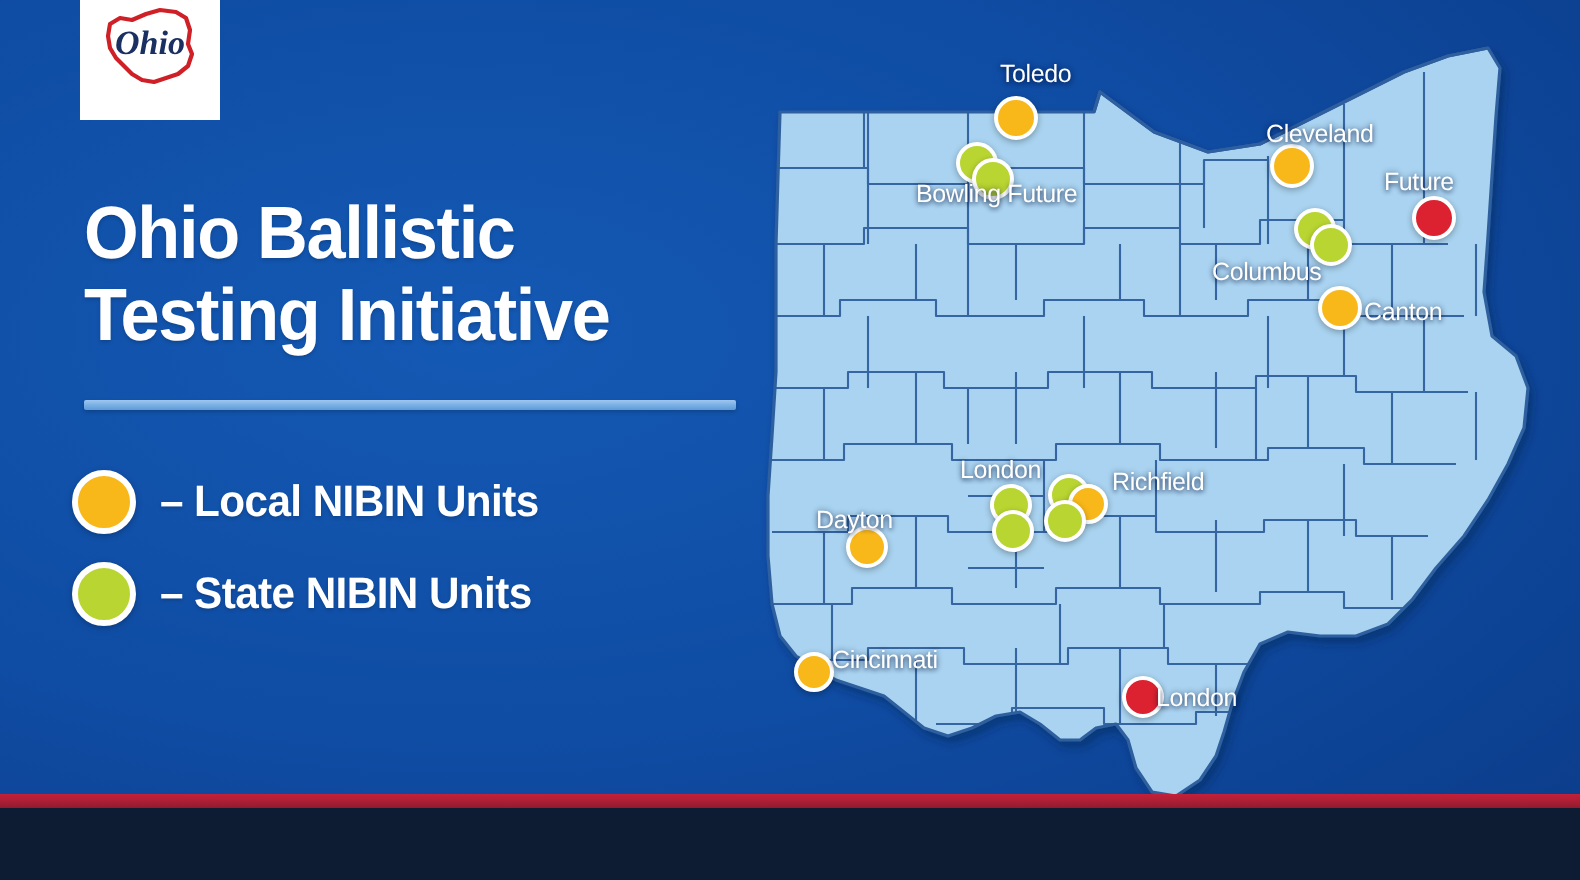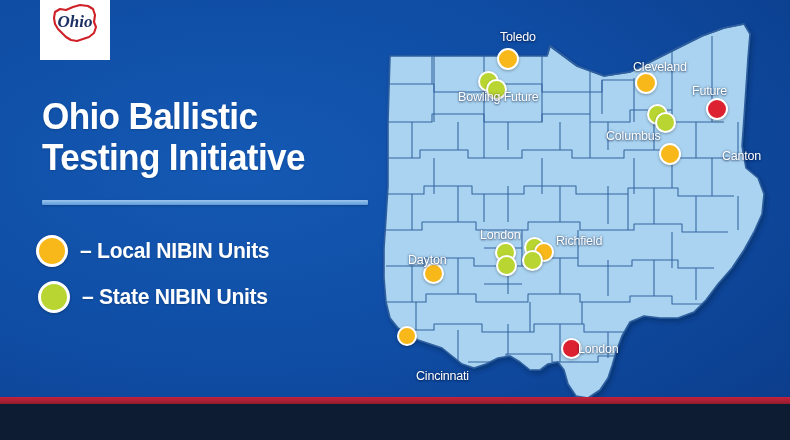--- a/index.html
+++ b/index.html
@@ -64,21 +64,20 @@
     z-index:25;
   }
 
   
   #legend {
     position:absolute; left:36px; top:228px; z-index:26;
   }
   .legend-row {
     display:flex; align-items:center;
     height:46px;
-    justify-content:center;
   }
   .legend-dot {
     width:32px; height:32px; border-radius:50%;
     border:3px solid #ffffff;
     flex:0 0 auto;
     box-shadow:0 1px 3px rgba(0,0,0,0.25);
   }
   .legend-label {
     margin-left:12px;
     color:#ffffff;
@@ -205,25 +204,25 @@
         <div class="marker" style="left: 51px; top: 245px; width: 21px; height: 21px; background: rgb(248, 184, 26);"></div>
         <div class="marker" style="left: 25px; top: 308px; width: 20px; height: 20px; background: rgb(248, 184, 26);"></div>
         <div class="marker" style="left: 189px; top: 320px; width: 21px; height: 21px; background: rgb(220, 34, 48);"></div>
       </div>
     <div id="labels-layer">
         <div class="city-label" style="left: 128px; top: 12px;">Toledo</div>
         <div class="city-label" style="left: 86px; top: 72px;">Bowling Future</div>
         <div class="city-label" style="left: 213px; top: 42px; margin-left: 48px;">Cleveland</div>
         <div class="city-label" style="left: 320px; top: 66px;">Future</div>
         <div class="city-label" style="left: 234px; top: 111px;">Columbus</div>
-        <div class="city-label" style="left: 310px; top: 131px; padding-left: 40px;">Canton</div>
+        <div class="city-label" style="left: 310px; top: 131px;">Canton</div>
         <div class="city-label" style="left: 108px; top: 210px;">London</div>
         <div class="city-label" style="left: 184px; top: 216px;">Richfield</div>
         <div class="city-label" style="left: 36px; top: 235px; text-align: right;">Dayton</div>
-        <div class="city-label" style="left: 44px; top: 305px; margin-top: 46px;">Cincinnati</div>
+        <div class="city-label" style="left: 44px; top: 305px;">Cincinnati</div>
         <div class="city-label" style="left: 206px; top: 324px;">London</div>
       </div>
   </div>
 
   <div id="logo-box">
     <svg width="56" height="46" viewBox="0 0 56 46">
       <path d="M8,12 L13,9 L19,10 L26,7 L33,5 L41,6 L46,9 L48,15 L47,22 L49,27 L47,33
                L42,37 L36,39 L30,41 L24,40 L19,37 L15,33 L11,29 L8,24 L7,18 Z" fill="none" stroke="#d02027" stroke-width="2.1" stroke-linejoin="round"></path>
       <text x="28" y="27" text-anchor="middle" font-family="'Liberation Serif', serif" font-style="italic" font-weight="bold" font-size="17" fill="#1b2f63">Ohio</text>
     </svg>

